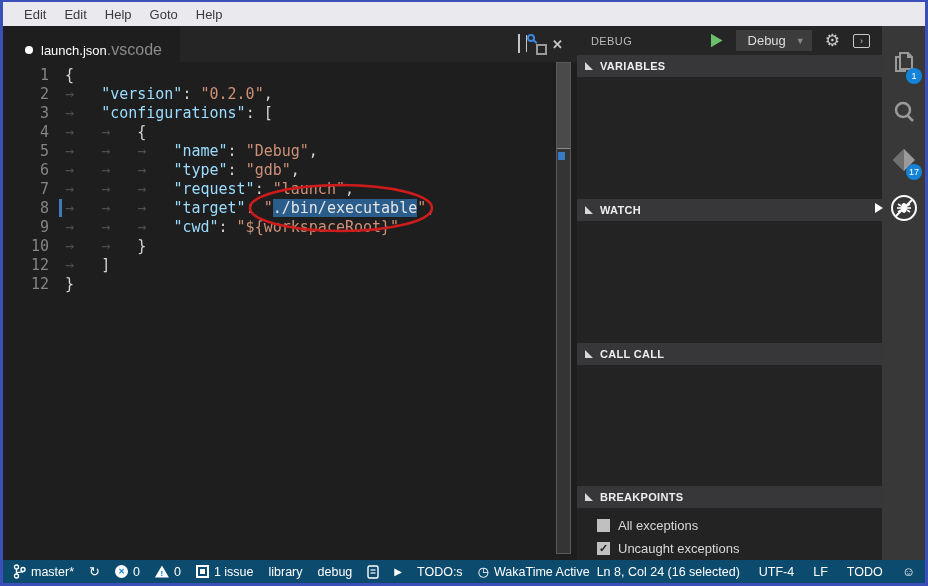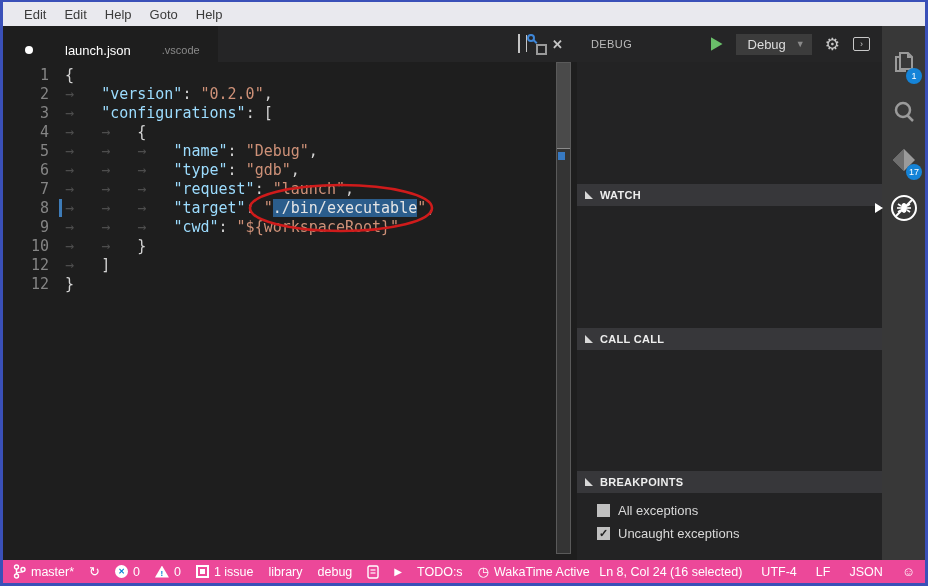--- a/index.html
+++ b/index.html
@@ -14,24 +14,24 @@
     position:relative;
   }
   
   .menubar { height:24px; background:#e9e9ee; display:flex; align-items:center; padding-left:12px; }
   .menu-item { font-size:13px; color:#3b3b3b; padding:0 9px; cursor:default; }
   
   .main { display:flex; height:534px; }
   .editor-region { width:574px; display:flex; flex-direction:column; background:#1e1e1e; }
   
   .tabbar { height:36px; background:#252526; display:flex; align-items:center; }
-  .tab { height:36px; background:#1e1e1e; display:flex; align-items:center; padding:12px 18px 0 22px;gap:24px; }
+  .tab { height:36px; background:#1e1e1e; display:flex; align-items:center; padding:12px 18px 0 22px; }
   .dirty-dot { width:8px; height:8px; border-radius:50%; background:#fff; margin-right:8px; }
   .tab-title { color:#ffffff; font-size:13px; }
-  .tab-detail { color:#8a8a8a; font-size:11px; margin-left:7px; }
+  .tab-detail { color:#8a8a8a; font-size:16px; }
   .tab-actions { margin-left:auto; display:flex; align-items:center; gap:16px; padding-right:14px; }
   .ic-split { width:16px; height:13px; border:1px solid #c5c5c5; position:relative; }
   .ic-split div { position:absolute; left:7px; top:0; bottom:0; width:1px; background:#c5c5c5; }
   .ic-preview { width:17px; height:16px; position:relative; }
   .ic-preview .sq { position:absolute; left:0; top:0; width:11px; height:11px; border:2px solid #9a9a9a; }
   .ic-preview .mag { position:absolute; right:1px; bottom:2px; width:8px; height:8px; border:2px solid #3f87d8; border-radius:50%; }
   .ic-preview .mag-h { position:absolute; right:0; bottom:0; width:2px; height:5px; background:#3f87d8; transform:rotate(-45deg); }
   .ic-close { color:#c5c5c5; font-size:13px; font-weight:bold; line-height:1; }
   
   .code-area { position:relative; flex:1; padding-top:4px; font-family:"DejaVu Sans Mono", monospace; font-size:15px; }
@@ -69,21 +69,21 @@
   .sec-breakpoints { flex:1; padding:6px 0 0 20px; }
   .bp-row { display:flex; align-items:center; gap:8px; height:23px; }
   .bp-check { width:13px; height:13px; background:#c0c0c0; font-size:11px; font-weight:bold; color:#222; line-height:13px; text-align:center; }
   .bp-label { color:#d8d8d8; font-size:13px; }
   
   .activitybar { width:43px; background:#383838; display:flex; flex-direction:column; align-items:center; padding-top:14px; }
   .act-item { position:relative; width:43px; height:48px; display:flex; align-items:center; justify-content:center; }
   .badge { position:absolute; right:3px; bottom:4px; min-width:16px; height:16px; border-radius:50%; background:#1584d8; color:#fff; font-size:9px; line-height:16px; text-align:center; }
   .act-indicator { position:absolute; left:-7px; top:19px; width:8px; height:10px; background:#ffffff; clip-path:polygon(0 0,100% 50%,0 100%); }
   
-  .statusbar { height:23px; background:#ec4899; display:flex; align-items:center; padding:0 10px; color:#fff; }
+  .statusbar { height:23px; background:#0c4a6e; display:flex; align-items:center; padding:0 10px; color:#fff; }
   .sb-left { display:flex; align-items:center; gap:15px; }
   .sb-right { margin-left:auto; display:flex; align-items:center; gap:19px; }
   .sb-item { display:flex; align-items:center; gap:5px; font-size:12.5px; color:#fff; white-space:nowrap; }
   .sb-glyph { font-size:13px; line-height:1; }
   .ic-errcirc { width:13px; height:13px; border-radius:50%; background:#fff; color:#0b80d4; font-size:8px; font-weight:bold; line-height:13px; text-align:center; }
   .ic-warntri { width:14px; height:12px; background:#fff; clip-path:polygon(50% 0,100% 100%,0 100%); color:#0b80d4; font-size:8px; font-weight:bold; line-height:15px; text-align:center; }
   .ic-issues { width:13px; height:13px; border:2px solid #fff; position:relative; }
   .ic-issues div { position:absolute; left:2px; top:2px; width:5px; height:5px; background:#fff; }
   .ic-play { font-size:10px; }
   svg { display:block; }
@@ -141,20 +141,24 @@
         <span class="ic-start"></span>
         <span class="debug-dropdown">
           <span>Debug</span>
           <span class="dd-caret">▼</span>
         </span>
         <span class="ic-gear">⚙</span>
         <span class="ic-console">›</span>
       </span>
     </div>
     <div class="sections" id="sections">
+        <div class="section-header">
+          <span class="twistie"></span>
+          <span class="section-label">VARIABLES</span>
+        </div>
         <div class="section-content sec-variables"></div>
         <div class="section-header">
           <span class="twistie"></span>
           <span class="section-label">WATCH</span>
         </div>
         <div class="section-content sec-watch"></div>
         <div class="section-header">
           <span class="twistie"></span>
           <span class="section-label">CALL CALL</span>
         </div>
@@ -275,21 +279,21 @@
       <span class="sb-item">
         <span>Ln 8, Col 24 (16 selected)</span>
       </span>
       <span class="sb-item">
         <span>UTF-4</span>
       </span>
       <span class="sb-item">
         <span>LF</span>
       </span>
       <span class="sb-item">
-        <span>JSON</span>
+        <span>TODO</span>
       </span>
       <span class="sb-item">
         <span class="sb-glyph">☺</span>
       </span>
     </div>
 </div>
 
 <svg class="annotation-overlay" width="928" height="586" viewBox="0 0 928 586" id="annotation-svg">
     <ellipse cx="338" cy="206" rx="91" ry="23" fill="none" stroke="#cf1b1b" stroke-width="2.6"></ellipse>
   </svg>

